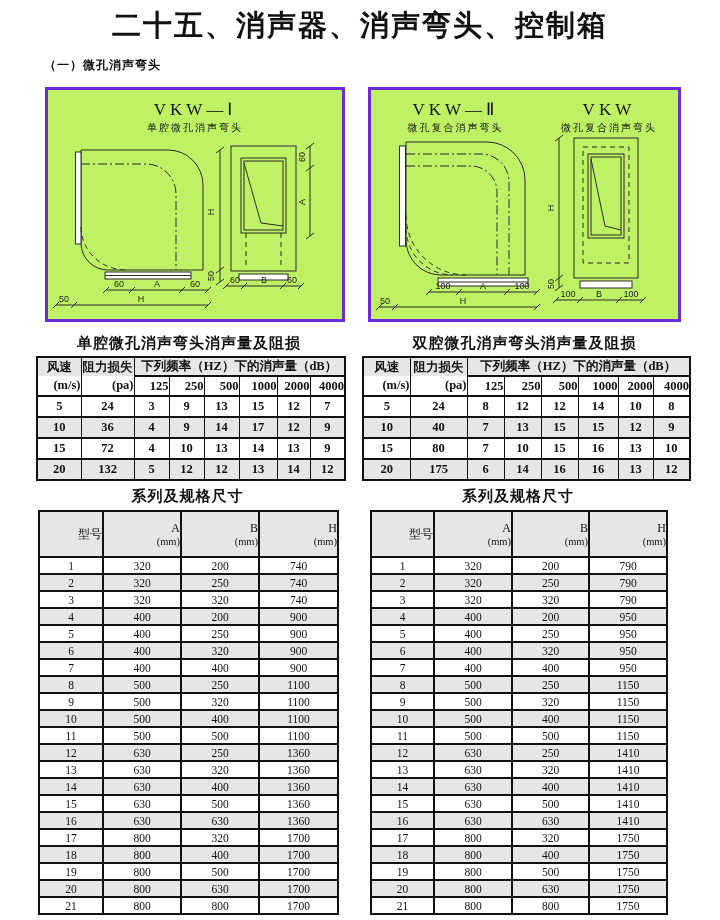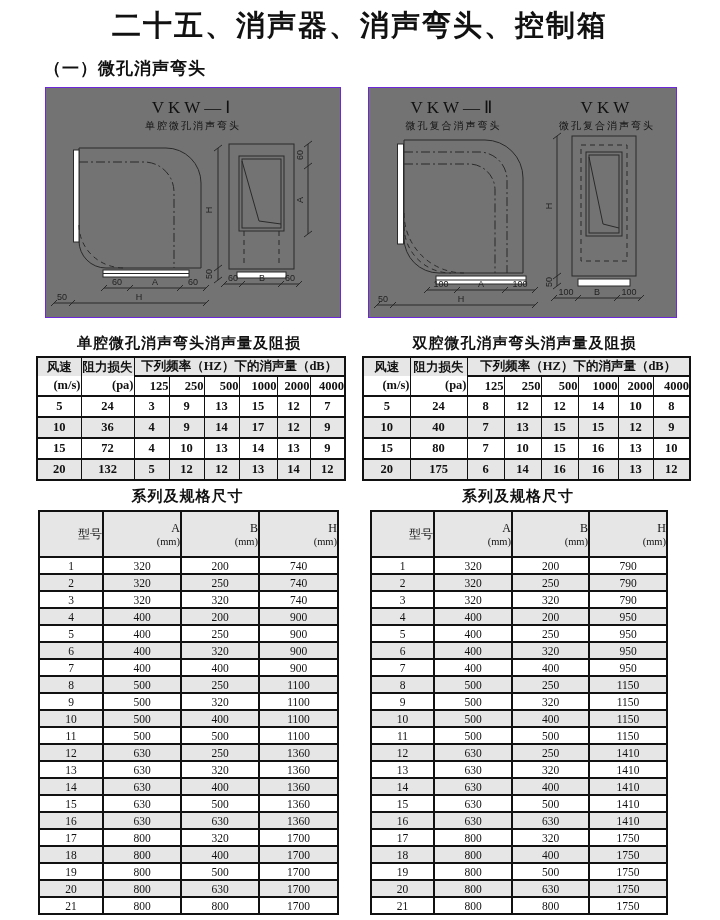--- a/index.html
+++ b/index.html
@@ -9,24 +9,24 @@
     -webkit-font-smoothing:antialiased;
   }
   .abs{position:absolute;}
   .doc-title{
     top:6px;left:0;width:720px;text-align:center;
     font-family:"Liberation Sans",sans-serif;font-weight:bold;
     font-size:29px;letter-spacing:2px;
   }
   .section-title{
     top:57px;left:44px;
-    font-family:"Liberation Sans",sans-serif;font-weight:bold;font-size:17px;
+    font-family:"Liberation Sans",sans-serif;font-weight:bold;font-size:12px;
     letter-spacing:1px;
   }
-  .diagram-box{border:1px solid #6d28d9;background:#737373;}
+  .diagram-box{border:3px solid #6d28d9;background:#bef264;}
   #box-left{left:45px;top:87px;width:294px;height:229px;}
   #box-right{left:368px;top:87px;width:295px;height:229px;padding-left:12px;}
   .diagram-head{position:absolute;top:9px;left:0;width:100%;text-align:center;line-height:1.25;}
   .head-2col{display:flex;}
   .head-2col > div{line-height:1.25;}
   .model-no{font-size:17px;letter-spacing:4px;}
   .model-name{font-size:10px;letter-spacing:2px;margin-top:2px;}
   .draw-svg{position:absolute;left:0;top:0;}
   .draw-svg path,.draw-svg line,.draw-svg rect,.draw-svg polyline{
     stroke:#2a2a2a;fill:none;stroke-width:1;

